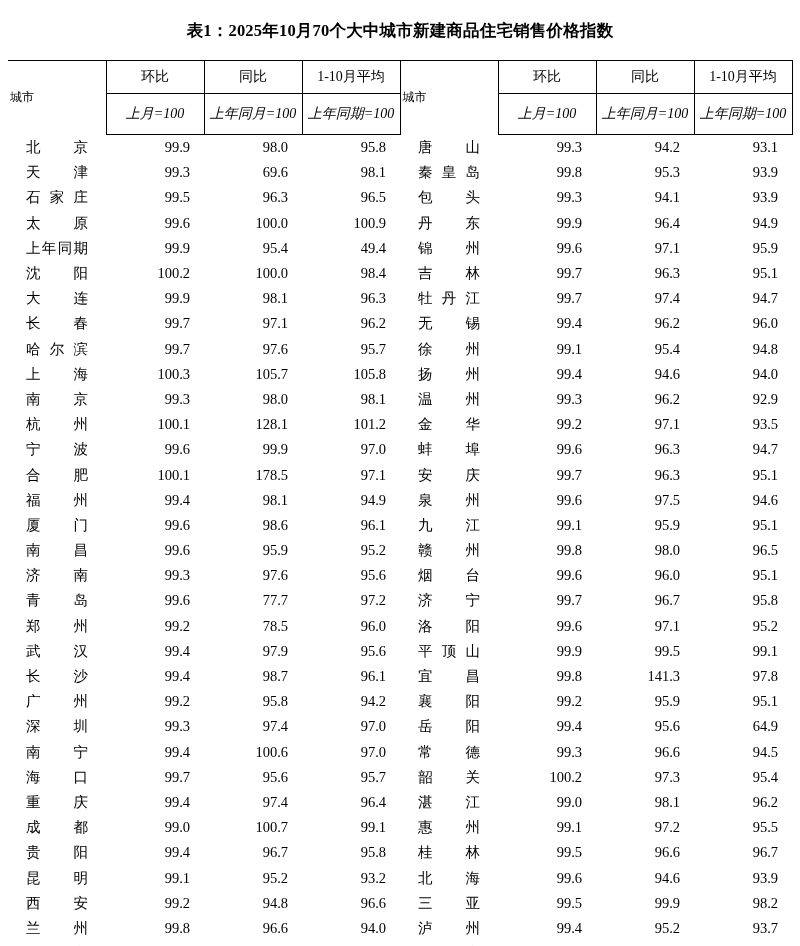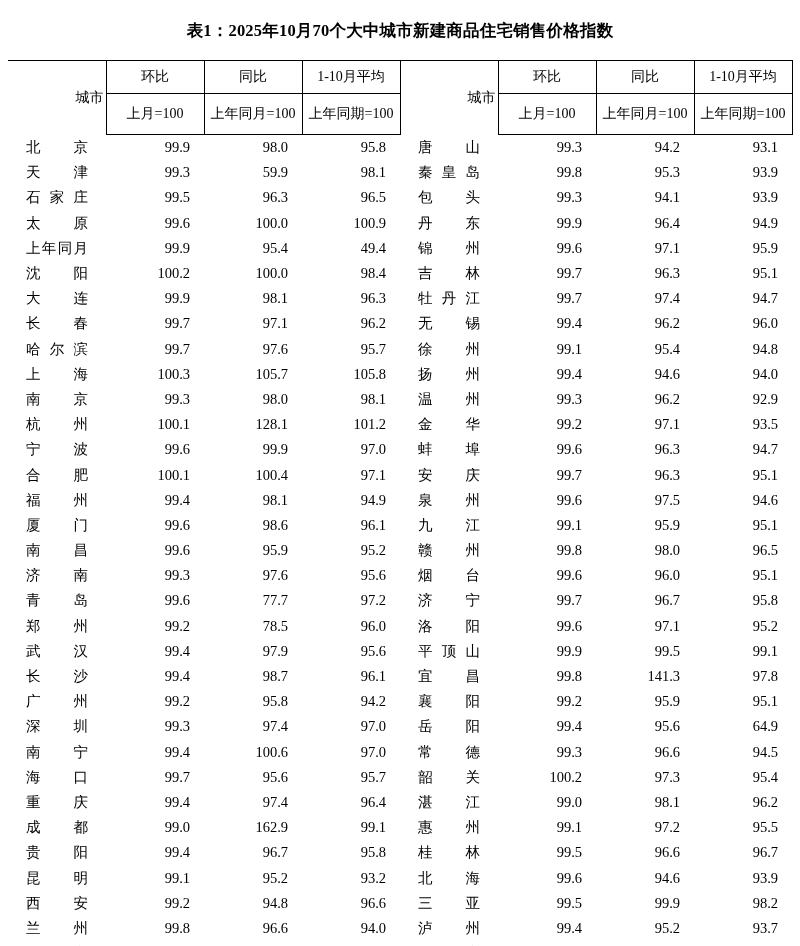--- a/index.html
+++ b/index.html
@@ -56,29 +56,30 @@
   }
   .hdr-sub {
     border-left: 1px solid #000;
     border-right: 1px solid #000;
     height: 34px;
   }
   .hdr-city {
     border-left: 0;
     border-right: 1px solid #000;
     vertical-align: middle;
-    text-align: right;
-    font-size: 14px;
+    text-align: left;
+    font-size: 12px;
   }
   .hdr-city-right {
     border-left: 1px solid #000;
     border-right: 1px solid #000;
   }
   .rule-under-head td {
     border-bottom: 1.1px solid #000;
+    font-style: italic;
   }
   tbody td {
     height: 25.2px;
     padding: 0 5px;
     font-size: 14.5px;
   }
   td.city {
     text-align: justify;
     text-align-last: justify;
     text-justify: inter-character;
@@ -138,21 +139,21 @@
           <td class="num">98.0</td>
           <td class="num">95.8</td>
           <td class="city">唐山</td>
           <td class="num">99.3</td>
           <td class="num">94.2</td>
           <td class="num">93.1</td>
         </tr>
         <tr>
           <td class="city">天津</td>
           <td class="num">99.3</td>
-          <td class="num">59.9</td>
+          <td class="num">69.6</td>
           <td class="num">98.1</td>
           <td class="city">秦皇岛</td>
           <td class="num">99.8</td>
           <td class="num">95.3</td>
           <td class="num">93.9</td>
         </tr>
         <tr>
           <td class="city">石家庄</td>
           <td class="num">99.5</td>
           <td class="num">96.3</td>
@@ -166,21 +167,21 @@
           <td class="city">太原</td>
           <td class="num">99.6</td>
           <td class="num">100.0</td>
           <td class="num">100.9</td>
           <td class="city">丹东</td>
           <td class="num">99.9</td>
           <td class="num">96.4</td>
           <td class="num">94.9</td>
         </tr>
         <tr>
-          <td class="city">上年同月</td>
+          <td class="city">上年同期</td>
           <td class="num">99.9</td>
           <td class="num">95.4</td>
           <td class="num">49.4</td>
           <td class="city">锦州</td>
           <td class="num">99.6</td>
           <td class="num">97.1</td>
           <td class="num">95.9</td>
         </tr>
         <tr>
           <td class="city">沈阳</td>
@@ -258,21 +259,21 @@
           <td class="num">99.9</td>
           <td class="num">97.0</td>
           <td class="city">蚌埠</td>
           <td class="num">99.6</td>
           <td class="num">96.3</td>
           <td class="num">94.7</td>
         </tr>
         <tr>
           <td class="city">合肥</td>
           <td class="num">100.1</td>
-          <td class="num">100.4</td>
+          <td class="num">178.5</td>
           <td class="num">97.1</td>
           <td class="city">安庆</td>
           <td class="num">99.7</td>
           <td class="num">96.3</td>
           <td class="num">95.1</td>
         </tr>
         <tr>
           <td class="city">福州</td>
           <td class="num">99.4</td>
           <td class="num">98.1</td>
@@ -398,21 +399,21 @@
           <td class="num">97.4</td>
           <td class="num">96.4</td>
           <td class="city">湛江</td>
           <td class="num">99.0</td>
           <td class="num">98.1</td>
           <td class="num">96.2</td>
         </tr>
         <tr>
           <td class="city">成都</td>
           <td class="num">99.0</td>
-          <td class="num">162.9</td>
+          <td class="num">100.7</td>
           <td class="num">99.1</td>
           <td class="city">惠州</td>
           <td class="num">99.1</td>
           <td class="num">97.2</td>
           <td class="num">95.5</td>
         </tr>
         <tr>
           <td class="city">贵阳</td>
           <td class="num">99.4</td>
           <td class="num">96.7</td>

